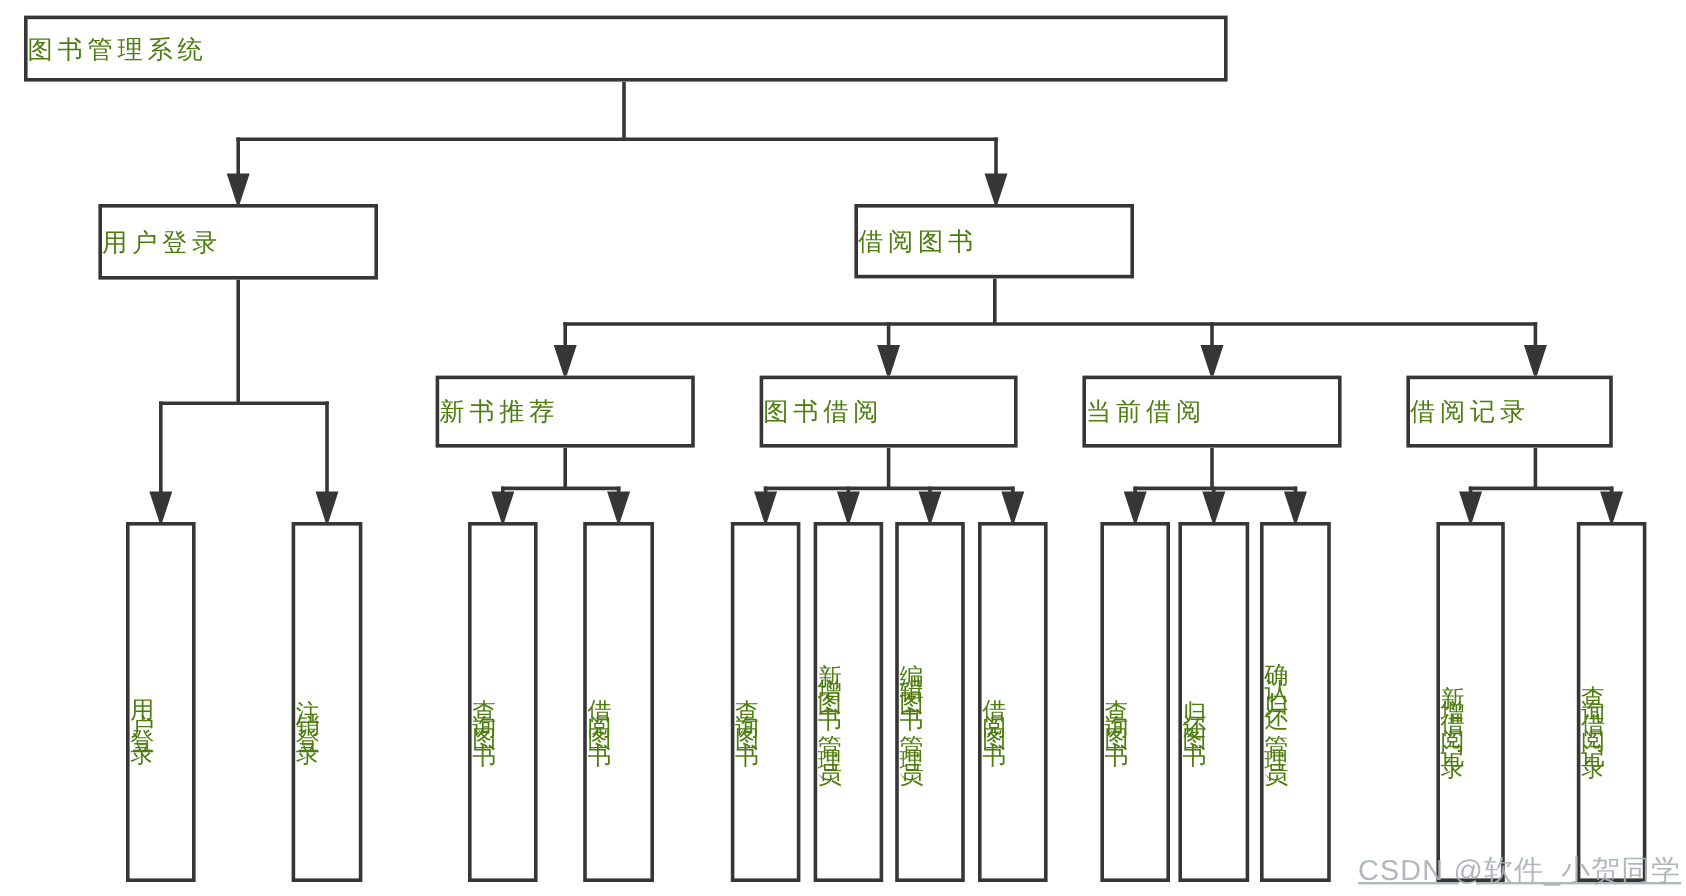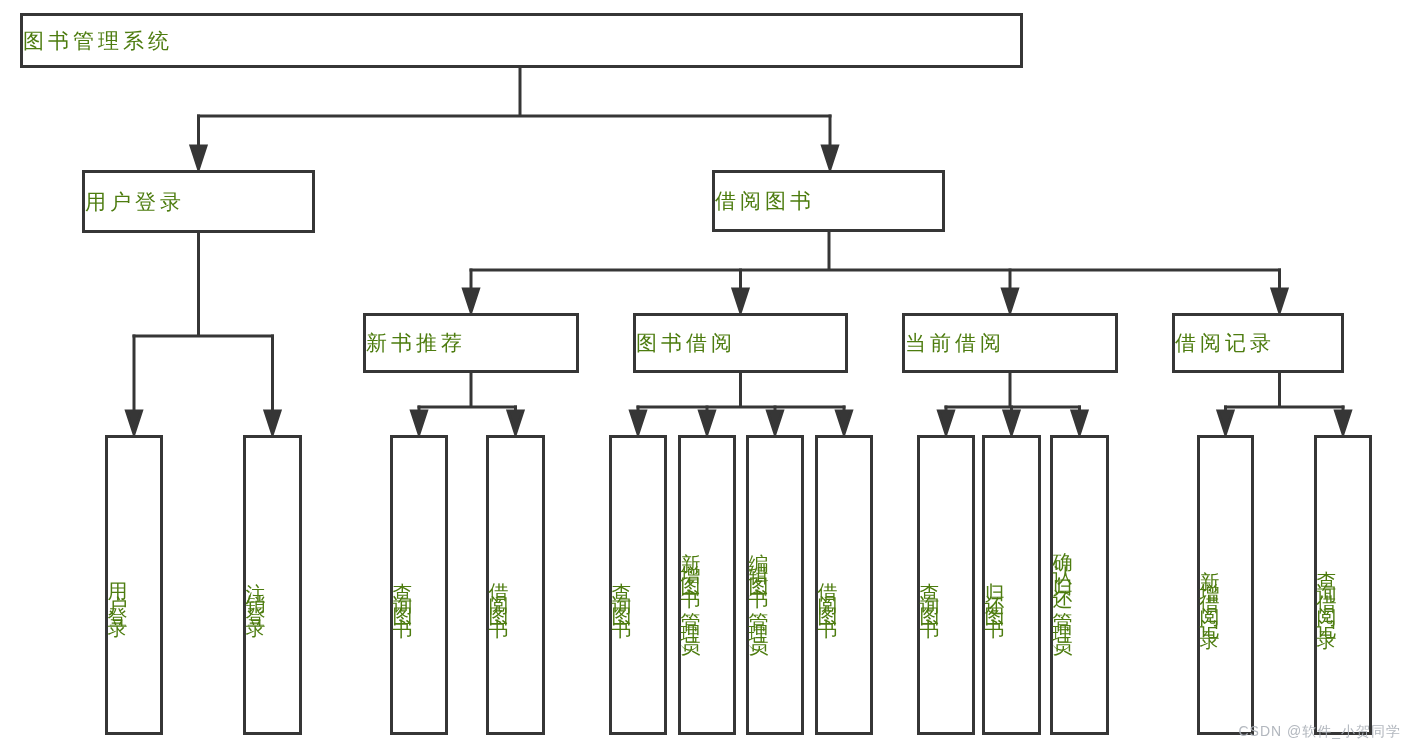--- a/index.html
+++ b/index.html
@@ -43,24 +43,25 @@
     font-size: 20px;
     letter-spacing: 12px;
     margin-bottom: -12px;
     line-height: 1;
   }
   .watermark {
     position: absolute;
     right: 4px;
     bottom: 6px;
     z-index: 5;
-    font-size: 14px;
+    font-size: 24px;
     letter-spacing: 1px;
     color: rgba(171, 177, 185, 0.92);
     white-space: nowrap;
+    text-decoration: underline;
   }
 </style>
 </head>
 <body>
 
 <div class="canvas">
 
   <svg class="wires" width="1405" height="747" viewBox="0 0 1405 747">
     <g stroke="#363636" stroke-width="3" fill="#363636">
 

